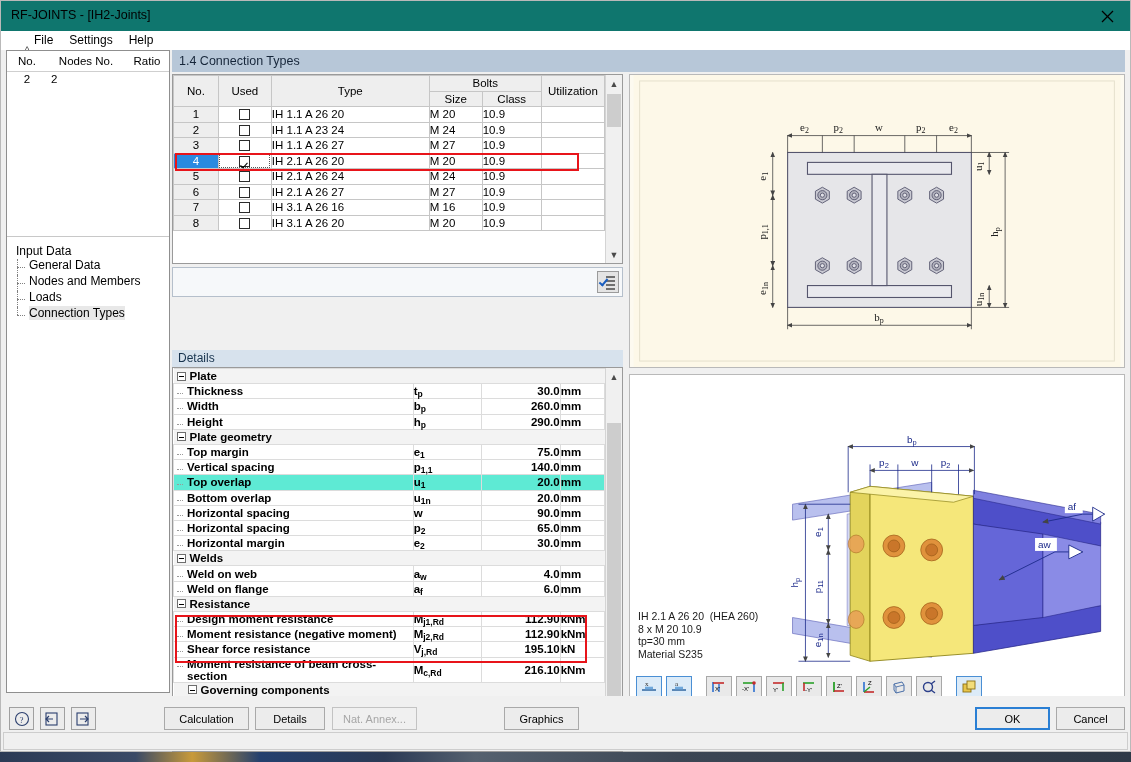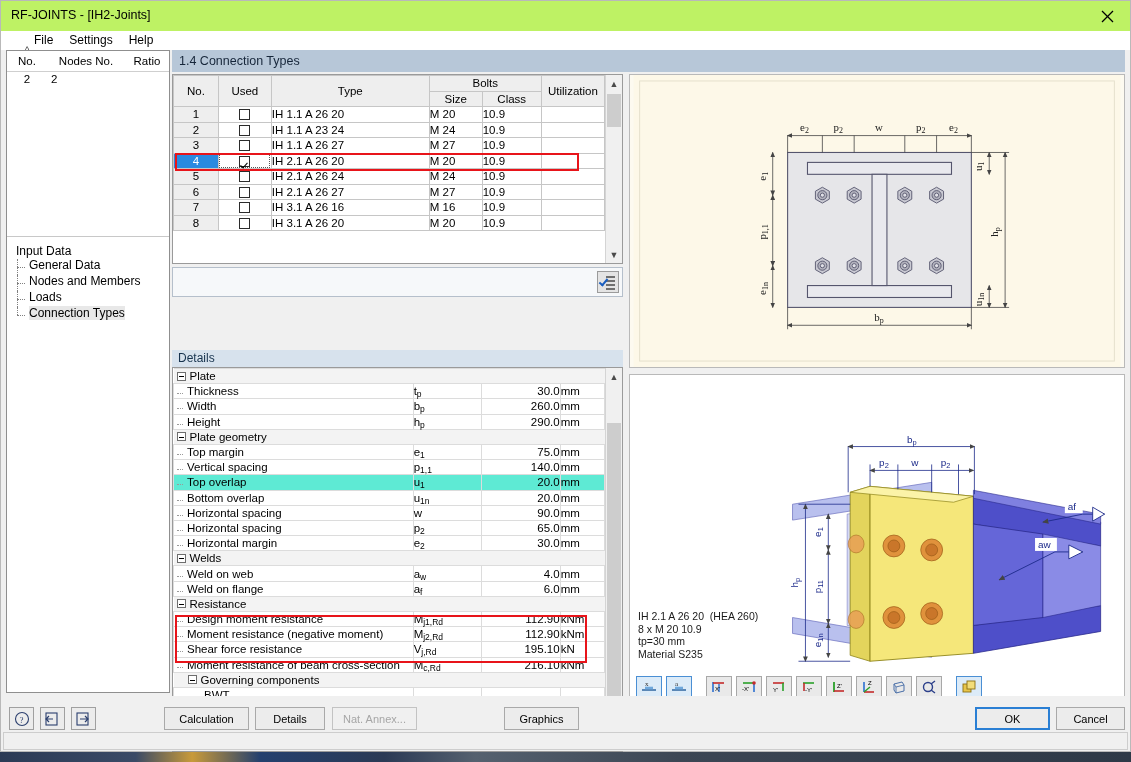--- a/index.html
+++ b/index.html
@@ -10,21 +10,21 @@
     font-size:12px; color:#000;
     background:#f0f0f0; overflow:hidden; position:relative;
   }
   
   #desktop-sliver{position:absolute;left:0;top:752px;width:1131px;height:10px;
     background:linear-gradient(90deg,#2b3a55 0%,#3a4a66 12%,#c89a3a 17%,#24406e 23%,#2b3a55 34%,#55616f 42%,#3c4654 60%,#2e3947 100%);}
   
   #app-window{position:absolute;left:0;top:0;width:1131px;height:752px;
     background:#f0f0f0;border:1px solid #b9b9b9;}
   
-  #title-bar{height:30px;background:#bef264;position:relative;}
+  #title-bar{height:30px;background:#0f766e;position:relative;}
   #window-title{position:absolute;left:10px;top:7px;font-size:12.5px;color:#000;}
   #close-button{position:absolute;right:0;top:0;width:46px;height:30px;
     display:flex;align-items:center;justify-content:center;cursor:pointer;}
   #close-button svg{display:block;}
   
   #menu-bar{height:19px;background:#ffffff;padding-left:25px;display:flex;align-items:center;gap:0px;}
   .menu-item{padding:1px 8px 2px 8px;font-size:12px;color:#000;cursor:pointer;}
   
   #content{position:absolute;left:0;top:49px;right:0;bottom:55px;background:#f0f0f0;}
   
@@ -97,21 +97,21 @@
   #check-all-button .bars{position:absolute;right:3px;top:4px;width:9px;height:14px;
     background:repeating-linear-gradient(#707070 0 2px,#e4e4e4 2px 4px);}
   #check-all-button .tick{position:absolute;left:3px;top:5px;width:5px;height:9px;
     border:solid #1b5fbf;border-width:0 2px 2px 0;transform:rotate(40deg);}
   
   #details-label{position:absolute;left:0;top:276px;width:451px;height:17px;
     background:#d7e2ed;font-size:12px;color:#17334e;padding-left:6px;padding-top:1px;}
   
   #details-pane{position:absolute;left:0;top:293px;width:451px;height:385px;
     background:#ffffff;border:1px solid #9a9a9a;}
-  #details-scroll-area{position:absolute;left:0;top:0;right:17px;bottom:0;overflow:hidden;}
+  #details-scroll-area{position:absolute;left:0;top:0;right:17px;bottom:0;overflow:hidden;font-weight:bold;}
   table.det{border-collapse:collapse;width:100%;table-layout:fixed;font-size:11.5px;}
   table.det td{border:1px solid #dcdcdc;height:15.2px;padding:0;vertical-align:middle;}
   .d-name{width:238px;}
   .d-sym{width:68px;padding-left:3px;}
   .d-val{width:78px;text-align:right;padding-right:4px;}
   .d-unit{width:44px;padding-left:3px;}
   tr.grp td{background:#f3f3f3;border-left:none;border-right:none;}
   tr.grp td.grp-cell{padding-left:3px;}
   .exp{display:inline-block;width:9px;height:9px;border:1px solid #6e6e6e;
     background:#ffffff;position:relative;margin-right:4px;vertical-align:middle;top:-1px;}

